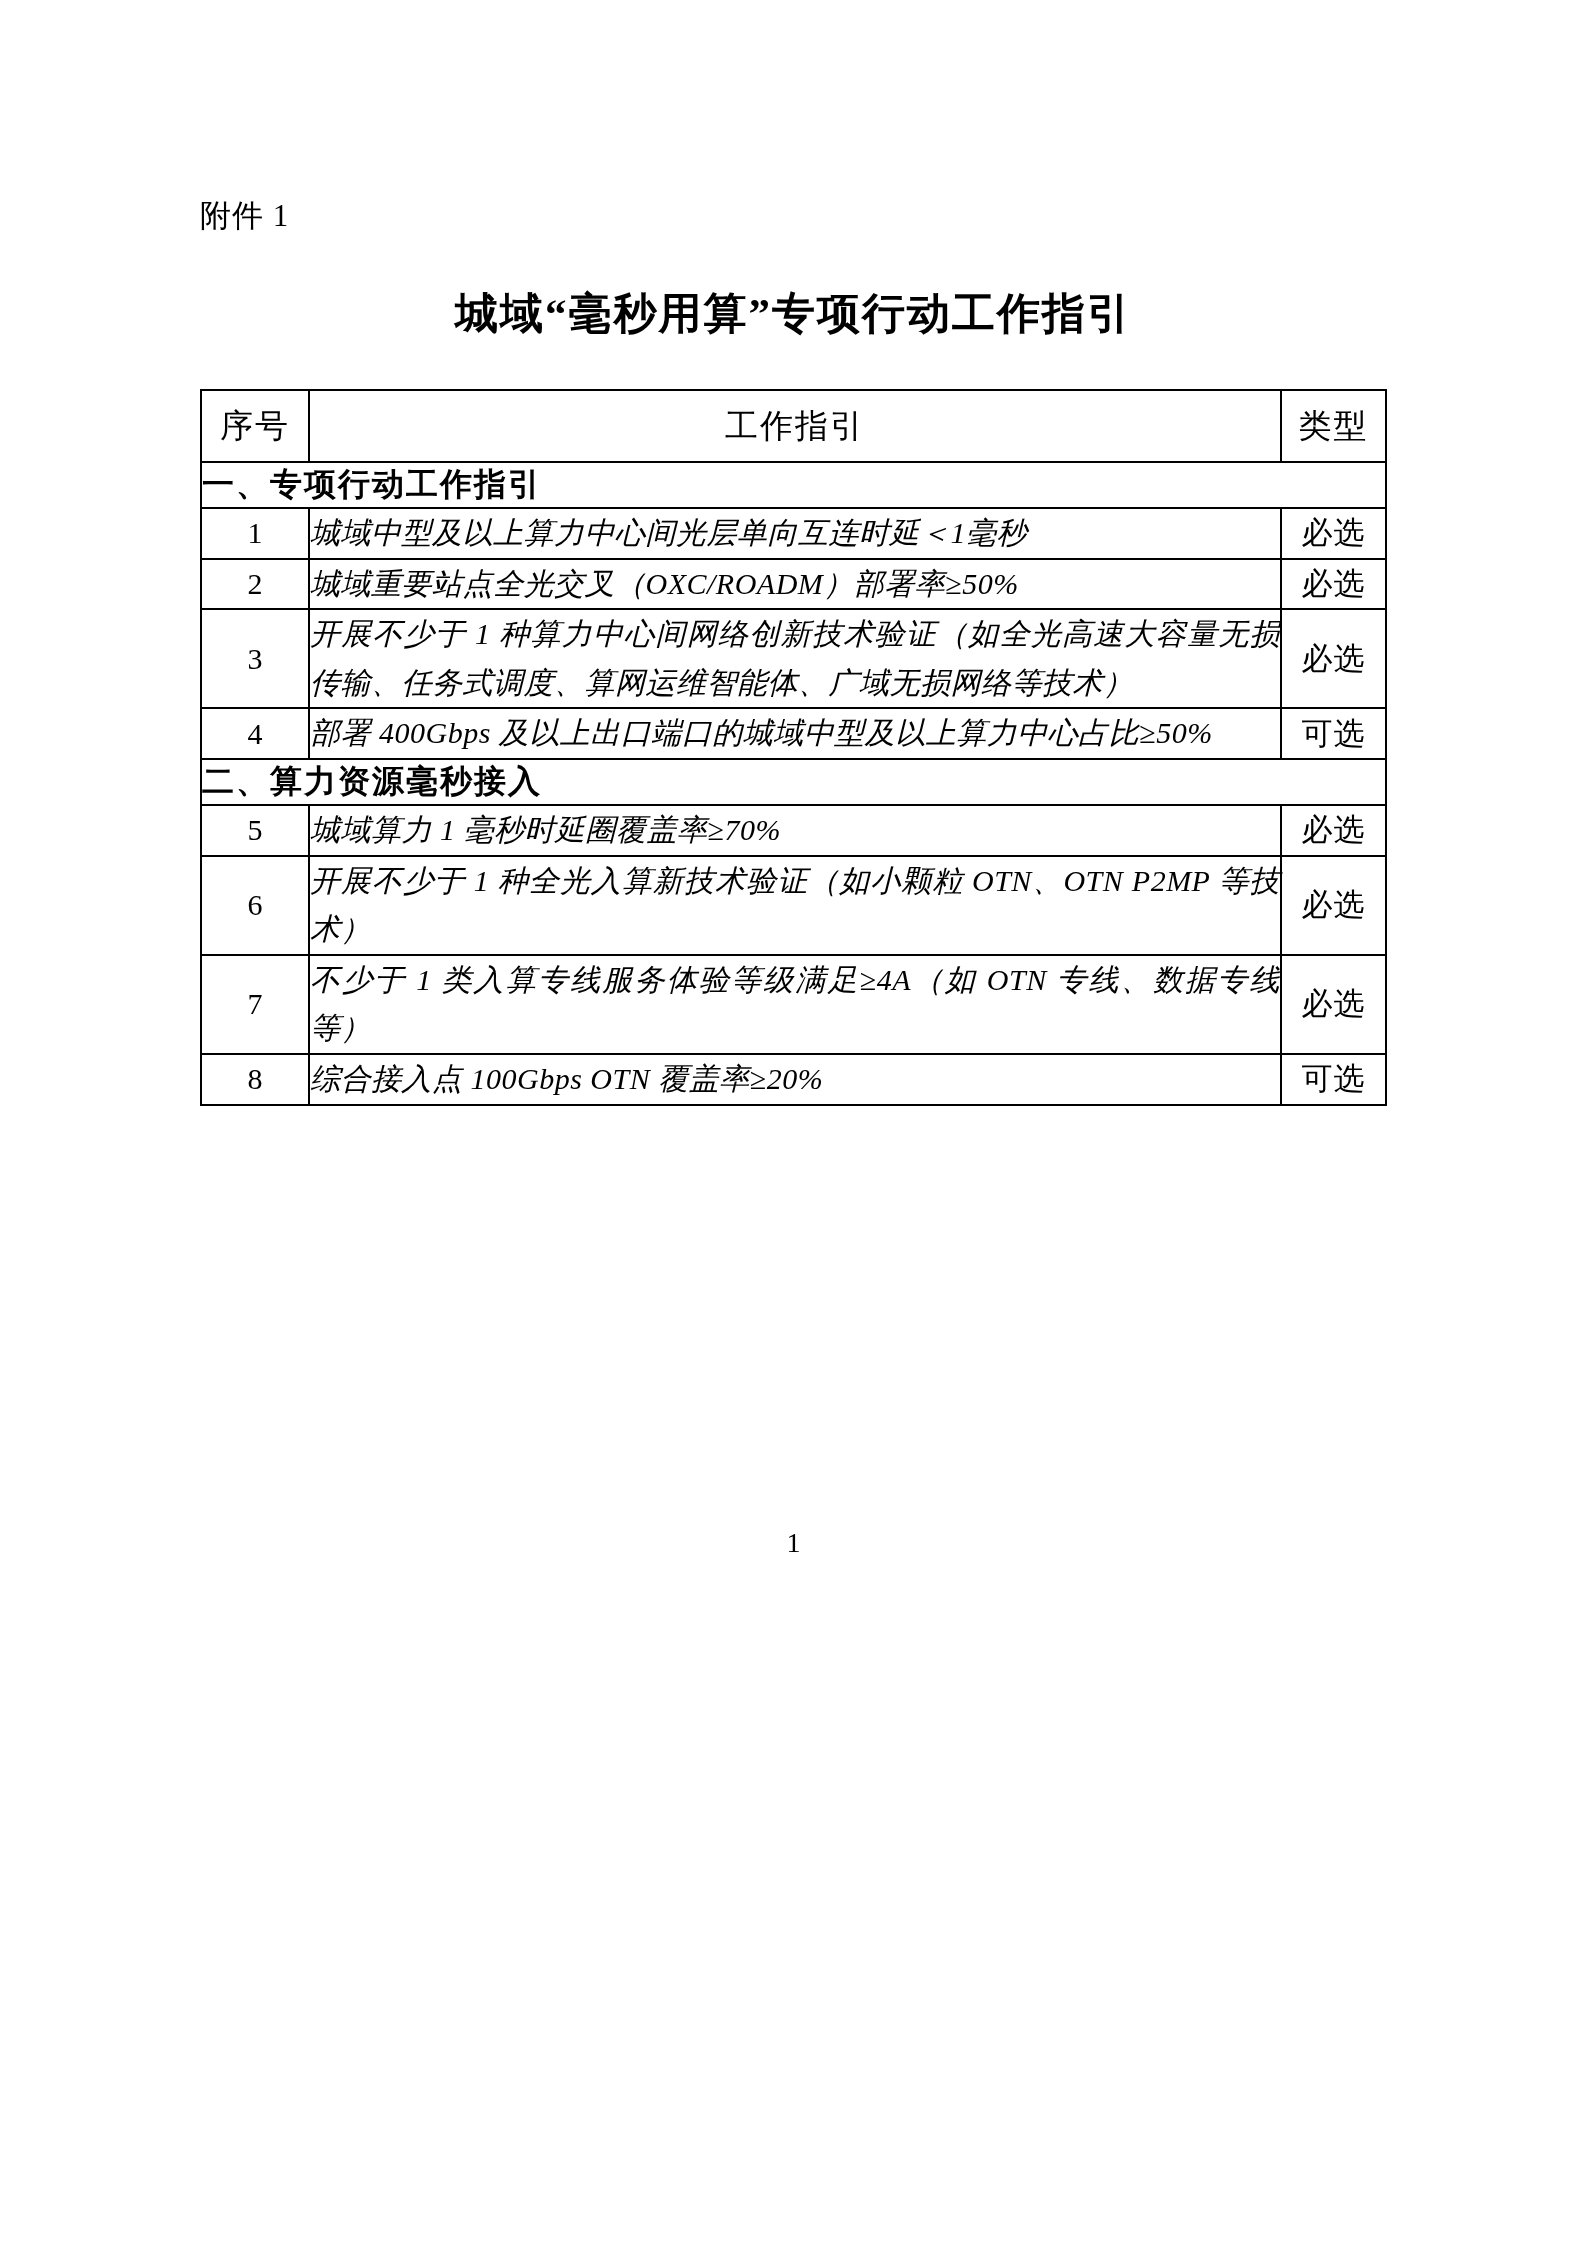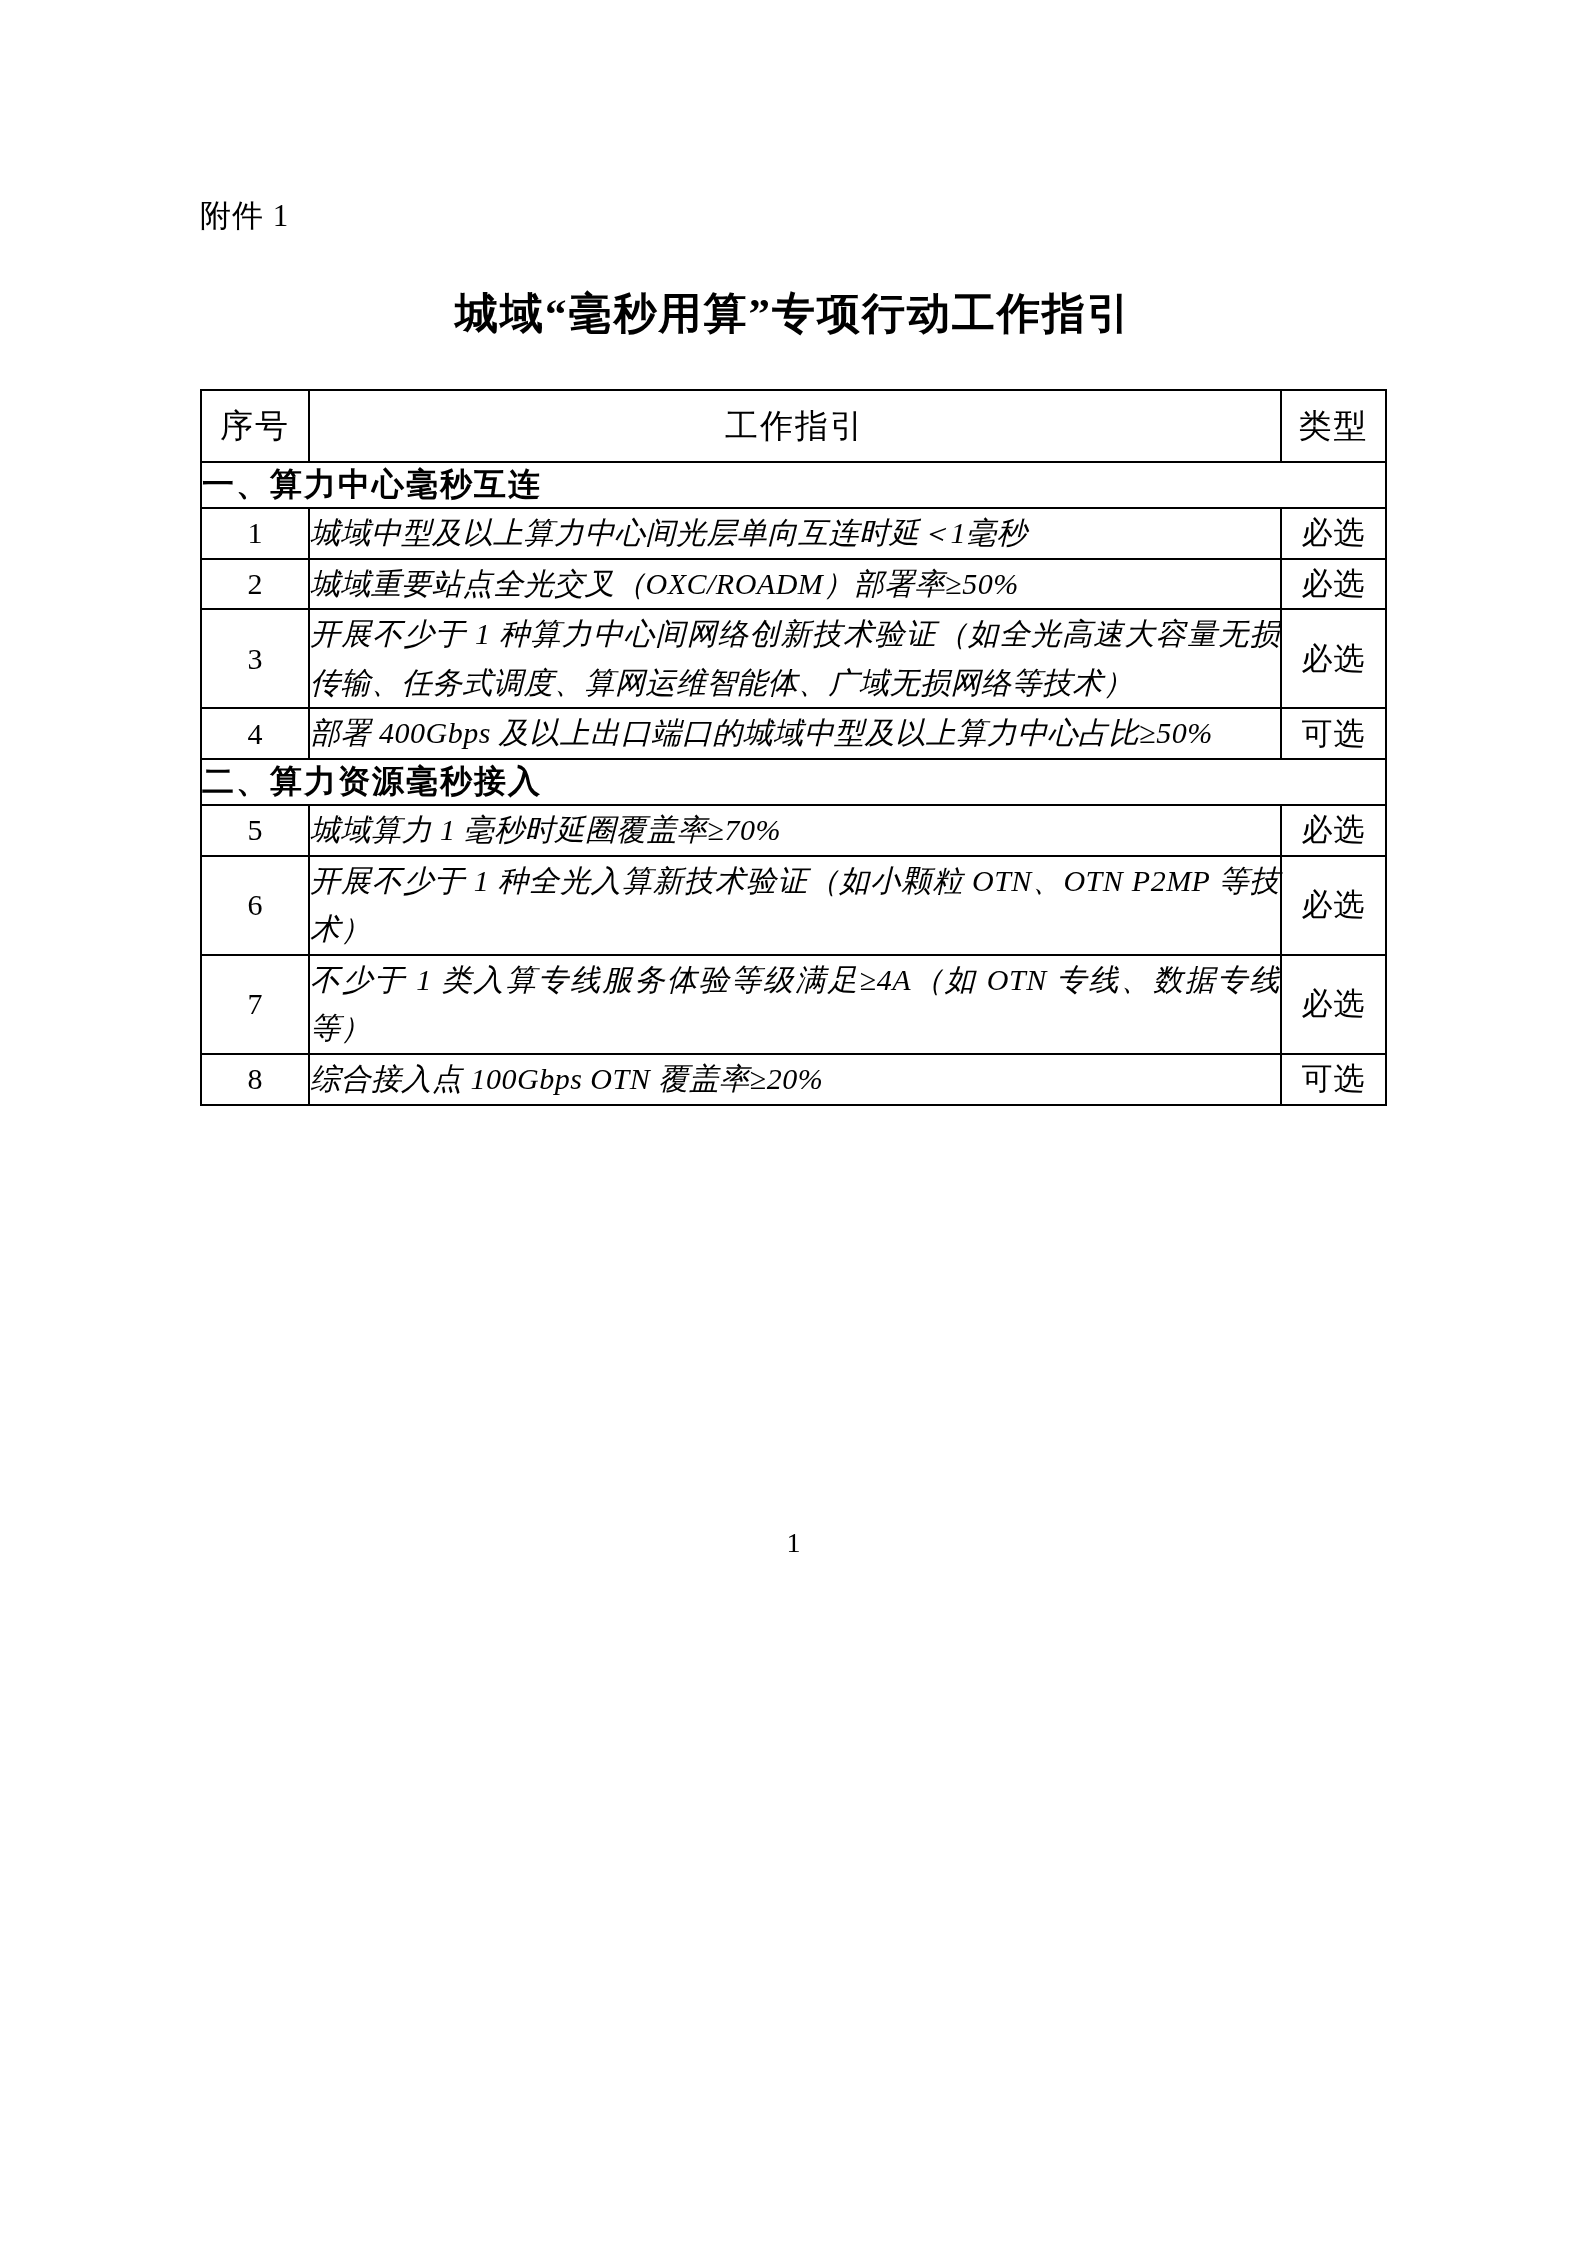--- a/index.html
+++ b/index.html
@@ -111,21 +111,21 @@
     </colgroup>
     <thead>
       <tr>
         <th>序号</th>
         <th>工作指引</th>
         <th>类型</th>
       </tr>
     </thead>
     <tbody>
       <tr class="section-row">
-        <td colspan="3">一、算力中心毫秒互连</td>
+        <td colspan="3">一、专项行动工作指引</td>
       </tr>
 
       <tr>
         <td class="cell-no">1</td>
         <td class="cell-body">城域中型及以上算力中心间光层单向互连时延＜1毫秒</td>
         <td class="cell-type">必选</td>
       </tr>
       <tr>
         <td class="cell-no">2</td>
         <td class="cell-body">城域重要站点全光交叉（OXC/ROADM）部署率≥50%</td>

